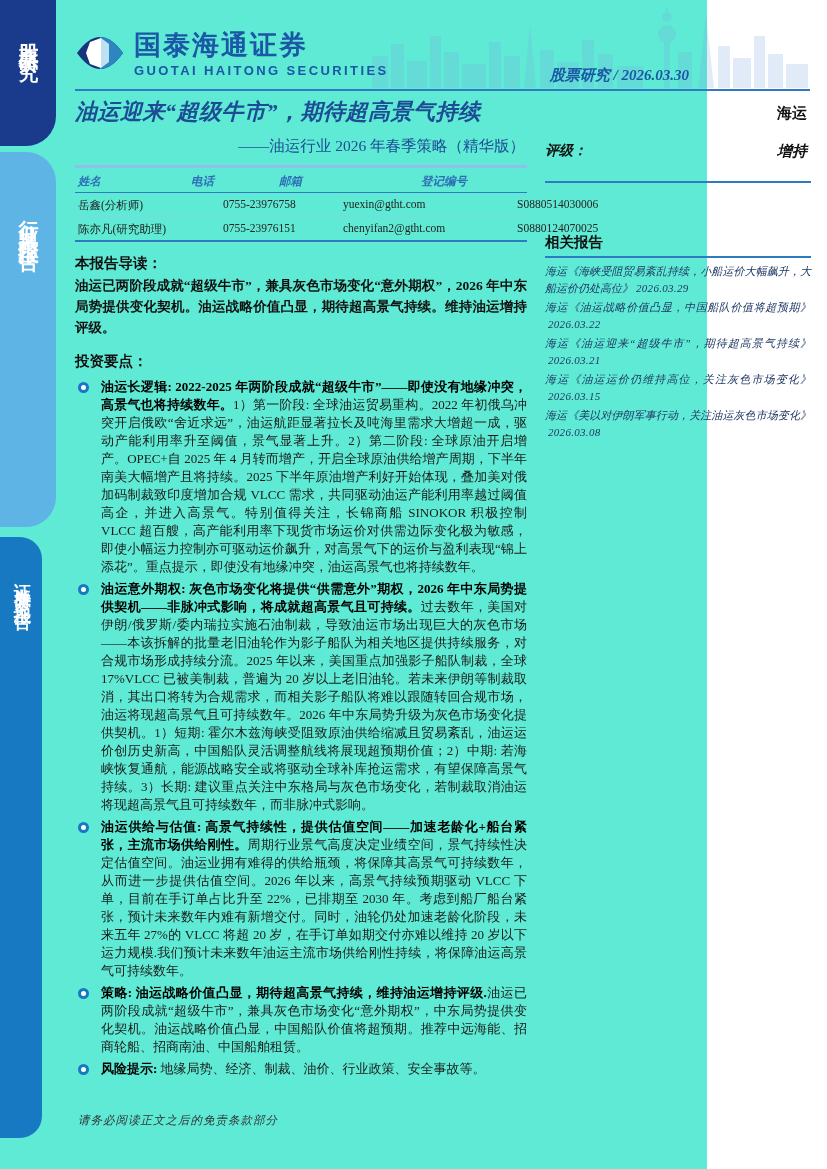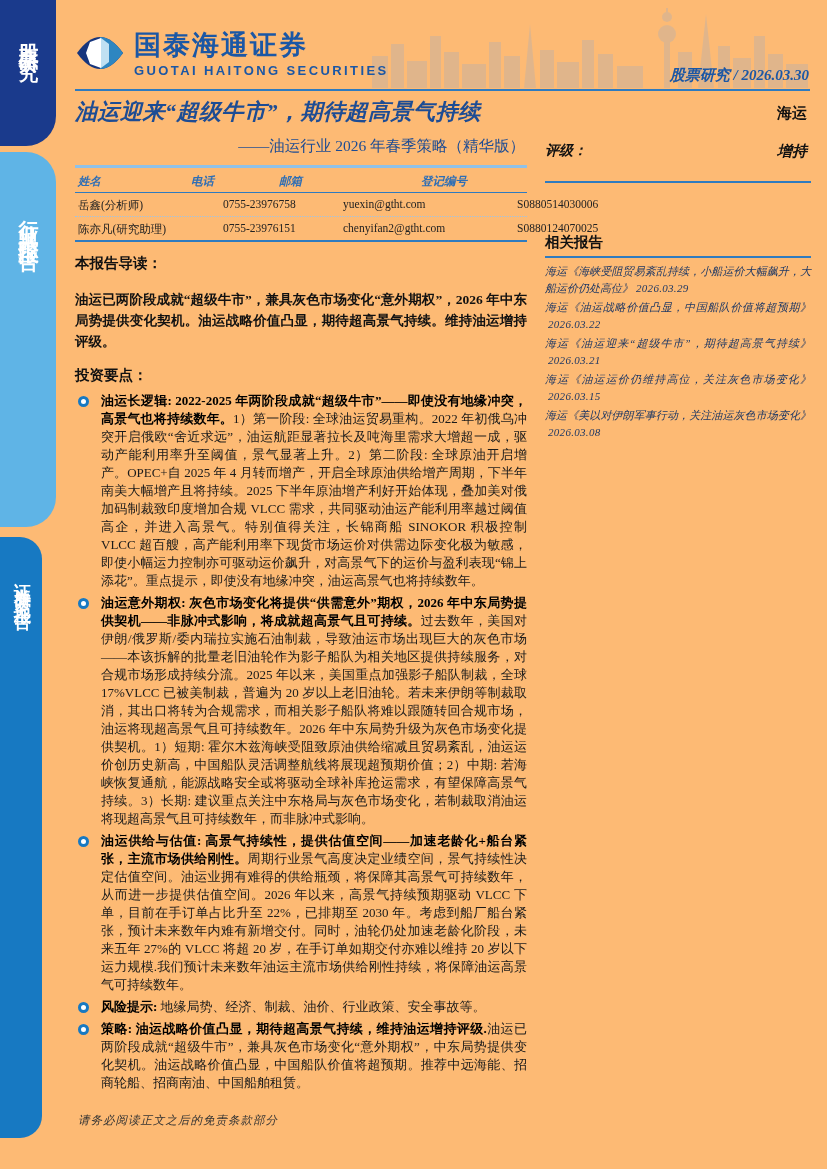--- a/index.html
+++ b/index.html
@@ -1,18 +1,18 @@
 <!DOCTYPE html>
 <html><head>
 <meta charset="utf-8">
 <style>
   * { margin:0; padding:0; box-sizing:border-box; }
   html,body { background:#fff; }
   body { font-family:"Liberation Serif", serif; width:827px; height:1169px; position:relative; overflow:hidden; }
-  .page { position:absolute; inset:0; width:827px; height:1169px; background:#fdba74; }
+  .page { position:absolute; inset:0; width:707px; height:1169px; background:#5eead4; }
 
   
   .seg { position:absolute; left:0; color:#fff; }
   .seg1 { top:0; width:56px; height:146px; background:#1a3a8c; border-bottom-right-radius:30px; }
   .seg2 { top:152px; width:56px; height:375px; background:#5fb4e6; border-top-right-radius:30px; border-bottom-right-radius:30px; }
   .seg3 { top:537px; width:42px; height:601px; background:#1779c2; border-top-right-radius:22px; border-bottom-right-radius:22px; }
   .vtext { writing-mode:vertical-rl; text-orientation:upright; font-weight:bold; letter-spacing:6px; margin:0 auto; display:block; text-align:left; }
   .seg1 .vtext { font-size:20px; padding-top:27px; margin-left:16px; }
   .seg2 .vtext { font-size:20px; padding-top:52px; margin-left:16px; }
   .seg3 .vtext { font-size:17px; padding-top:32px; margin-left:11px; }
@@ -31,21 +31,21 @@
   .doc-title { font-size:22px; font-weight:bold; color:#1d4c94; line-height:1.35; letter-spacing:.5px;font-style:italic; }
   .doc-subtitle { text-align:right; font-size:15.5px; color:#1d4c94; margin-top:9px; padding-right:2px; }
 
   .analyst-table { margin-top:8px; border-top:3px solid #8fc1e8; border-bottom:2px solid #2f7bbf; font-size:11.5px; }
   .atr { display:grid; grid-template-columns:113px 88px 142px 1fr; padding:4px 0 3px 3px; }
   .atr.head { color:#2e6eb5; font-style:italic; font-weight:bold; border-bottom:1px solid #2f7bbf; padding-top:6px; }
   .atr.row  { color:#222; border-bottom:1px dotted #9dc3e6; padding-top:5px;gap:32px; }
   .atr.row:last-child { border-bottom:none; }
 
   .guide-heading { margin-top:12px; font-size:14.5px; font-weight:bold; color:#111; }
-  .guide-summary { margin-top:16px; font-size:13.5px; font-weight:bold; color:#111; line-height:21px; text-align:justify; }
+  .guide-summary { margin-top:2px; font-size:13.5px; font-weight:bold; color:#111; line-height:21px; text-align:justify; }
 
   .points-heading { margin-top:14px; font-size:14.5px; font-weight:bold; color:#111; }
   .bullets { list-style:none; margin-top:7px; }
   .bullets li { position:relative; padding-left:26px; margin-bottom:4px; }
   .dot { position:absolute; left:3px; top:4px; width:11px; height:11px; border:3.5px solid #1779c2; border-radius:50%; background:#fff; display:inline-block; }
   .bullets p { font-size:13px; line-height:18px; color:#1a1a1a; text-align:justify; }
   .bullets p b { color:#000; }
 
   
   .right-col { position:absolute; left:545px; top:104px; width:266px; }
@@ -170,25 +170,25 @@
       <li>
         <span class="dot"></span>
         <p><b>油运意外期权: 灰色市场变化将提供“供需意外”期权，2026 年中东局势提供契机——非脉冲式影响，将成就超高景气且可持续。</b><span>过去数年，美国对伊朗/俄罗斯/委内瑞拉实施石油制裁，导致油运市场出现巨大的灰色市场——本该拆解的批量老旧油轮作为影子船队为相关地区提供持续服务，对合规市场形成持续分流。2025 年以来，美国重点加强影子船队制裁，全球 17%VLCC 已被美制裁，普遍为 20 岁以上老旧油轮。若未来伊朗等制裁取消，其出口将转为合规需求，而相关影子船队将难以跟随转回合规市场，油运将现超高景气且可持续数年。2026 年中东局势升级为灰色市场变化提供契机。1）短期: 霍尔木兹海峡受阻致原油供给缩减且贸易紊乱，油运运价创历史新高，中国船队灵活调整航线将展现超预期价值；2）中期: 若海峡恢复通航，能源战略安全或将驱动全球补库抢运需求，有望保障高景气持续。3）长期: 建议重点关注中东格局与灰色市场变化，若制裁取消油运将现超高景气且可持续数年，而非脉冲式影响。</span></p>
       </li>
       <li>
         <span class="dot"></span>
         <p><b>油运供给与估值: 高景气持续性，提供估值空间——加速老龄化+船台紧张，主流市场供给刚性。</b><span>周期行业景气高度决定业绩空间，景气持续性决定估值空间。油运业拥有难得的供给瓶颈，将保障其高景气可持续数年，从而进一步提供估值空间。2026 年以来，高景气持续预期驱动 VLCC 下单，目前在手订单占比升至 22%，已排期至 2030 年。考虑到船厂船台紧张，预计未来数年内难有新增交付。同时，油轮仍处加速老龄化阶段，未来五年 27%的 VLCC 将超 20 岁，在手订单如期交付亦难以维持 20 岁以下运力规模.我们预计未来数年油运主流市场供给刚性持续，将保障油运高景气可持续数年。</span></p>
       </li>
       <li>
         <span class="dot"></span>
+        <p><b>策略: 油运战略价值凸显，期待超高景气持续，维持油运增持评级.</b><span>油运已两阶段成就“超级牛市”，兼具灰色市场变化“意外期权”，中东局势提供变化契机。油运战略价值凸显，中国船队价值将超预期。推荐中远海能、招商轮船、招商南油、中国船舶租赁。</span></p>
+      </li>
+      <li>
+        <span class="dot"></span>
         <p><b>风险提示:</b><span> 地缘局势、经济、制裁、油价、行业政策、安全事故等。</span></p>
-      </li>
-      <li>
-        <span class="dot"></span>
-        <p><b>策略: 油运战略价值凸显，期待超高景气持续，维持油运增持评级.</b><span>油运已两阶段成就“超级牛市”，兼具灰色市场变化“意外期权”，中东局势提供变化契机。油运战略价值凸显，中国船队价值将超预期。推荐中远海能、招商轮船、招商南油、中国船舶租赁。</span></p>
       </li>
     </ul>
   </div>
 
   <div class="right-col">
     <div class="industry">海运</div>
     <div class="rating-row">
       <span class="rating-label">评级：</span>
       <span class="rating-value">增持</span>
     </div>

